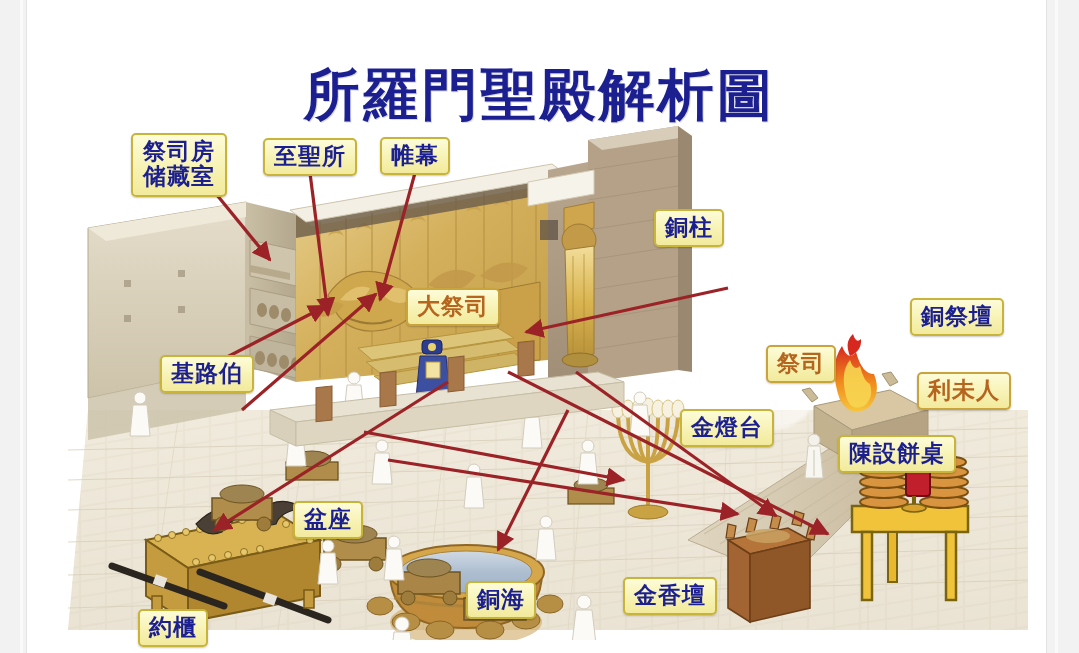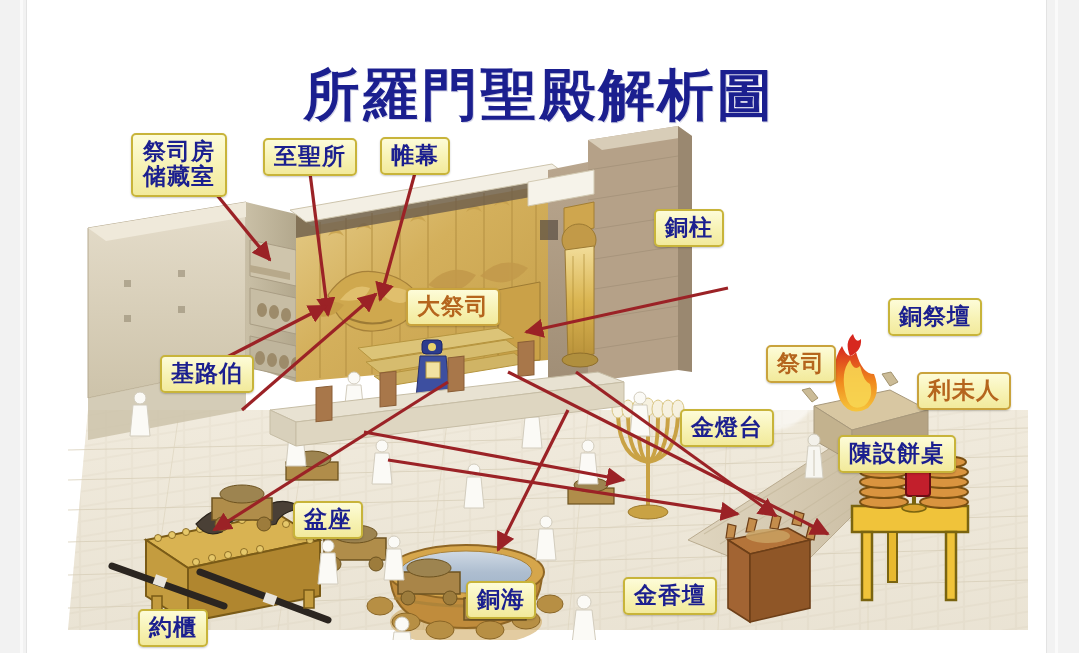--- a/index.html
+++ b/index.html
@@ -46,21 +46,21 @@
   .lbl.two{white-space:normal;line-height:1.1;padding:4px 8px 5px 8px;}
   .lbl.orange{color:#b5651d;border-color:#c9a33c;}
   .lbl .l2{display:block;}
 
   
   #lbl-priest-rooms {left:131px; top:133px; width:96px;}
   #lbl-holy-of-holies{left:263px; top:138px;}
   #lbl-veil         {left:380px; top:137px;}
   #lbl-bronze-pillar{left:654px; top:209px;text-align:right;}
   #lbl-holy-entrance{left:710px; top:258px;}
-  #lbl-bronze-altar {left:888px; top:298px;}
+  #lbl-bronze-altar {left:910px; top:298px;}
   #lbl-high-priest  {left:406px; top:268px;margin-top:20px;}
   #lbl-cherubim     {left:160px; top:355px;}
   #lbl-priest       {left:766px; top:345px;}
   #lbl-levite       {left:917px; top:372px;}
   #lbl-lampstand    {left:680px; top:409px;}
   #lbl-showbread    {left:838px; top:435px;}
   #lbl-laver-stand  {left:293px; top:501px;}
   #lbl-ark          {left:138px; top:579px;margin-top:30px;}
   #lbl-bronze-sea   {left:466px; top:581px;}
   #lbl-incense-altar{left:623px; top:577px;}

